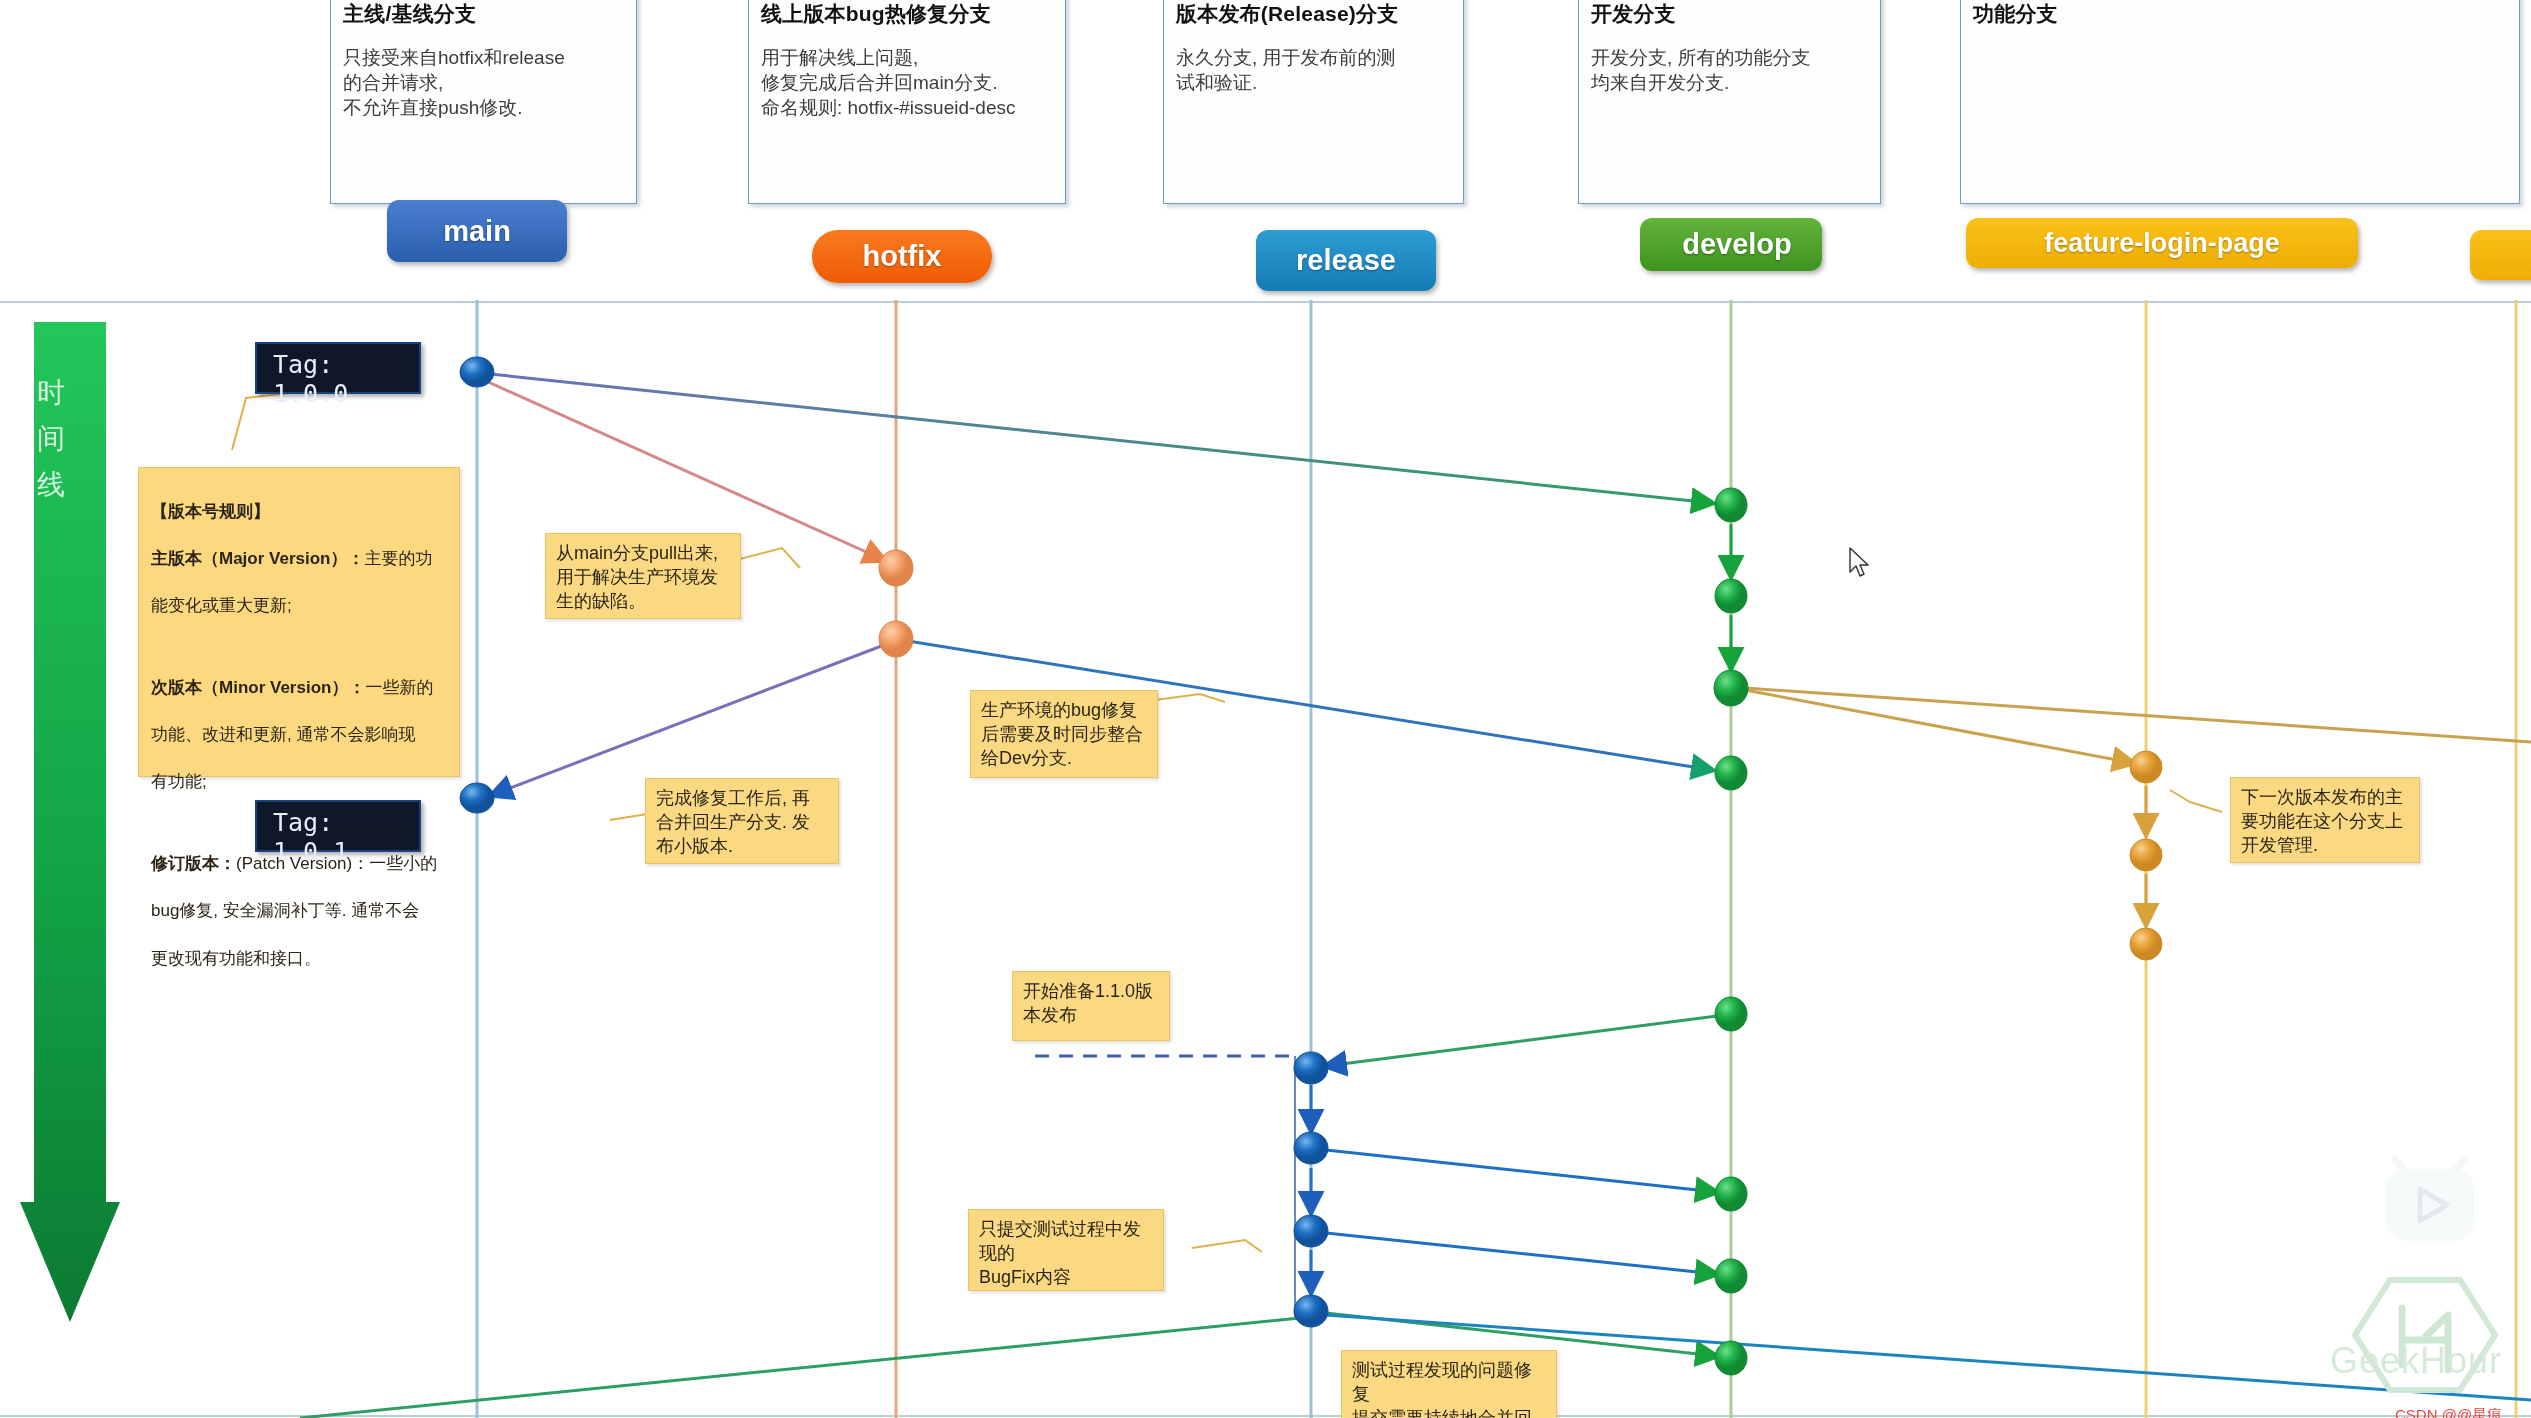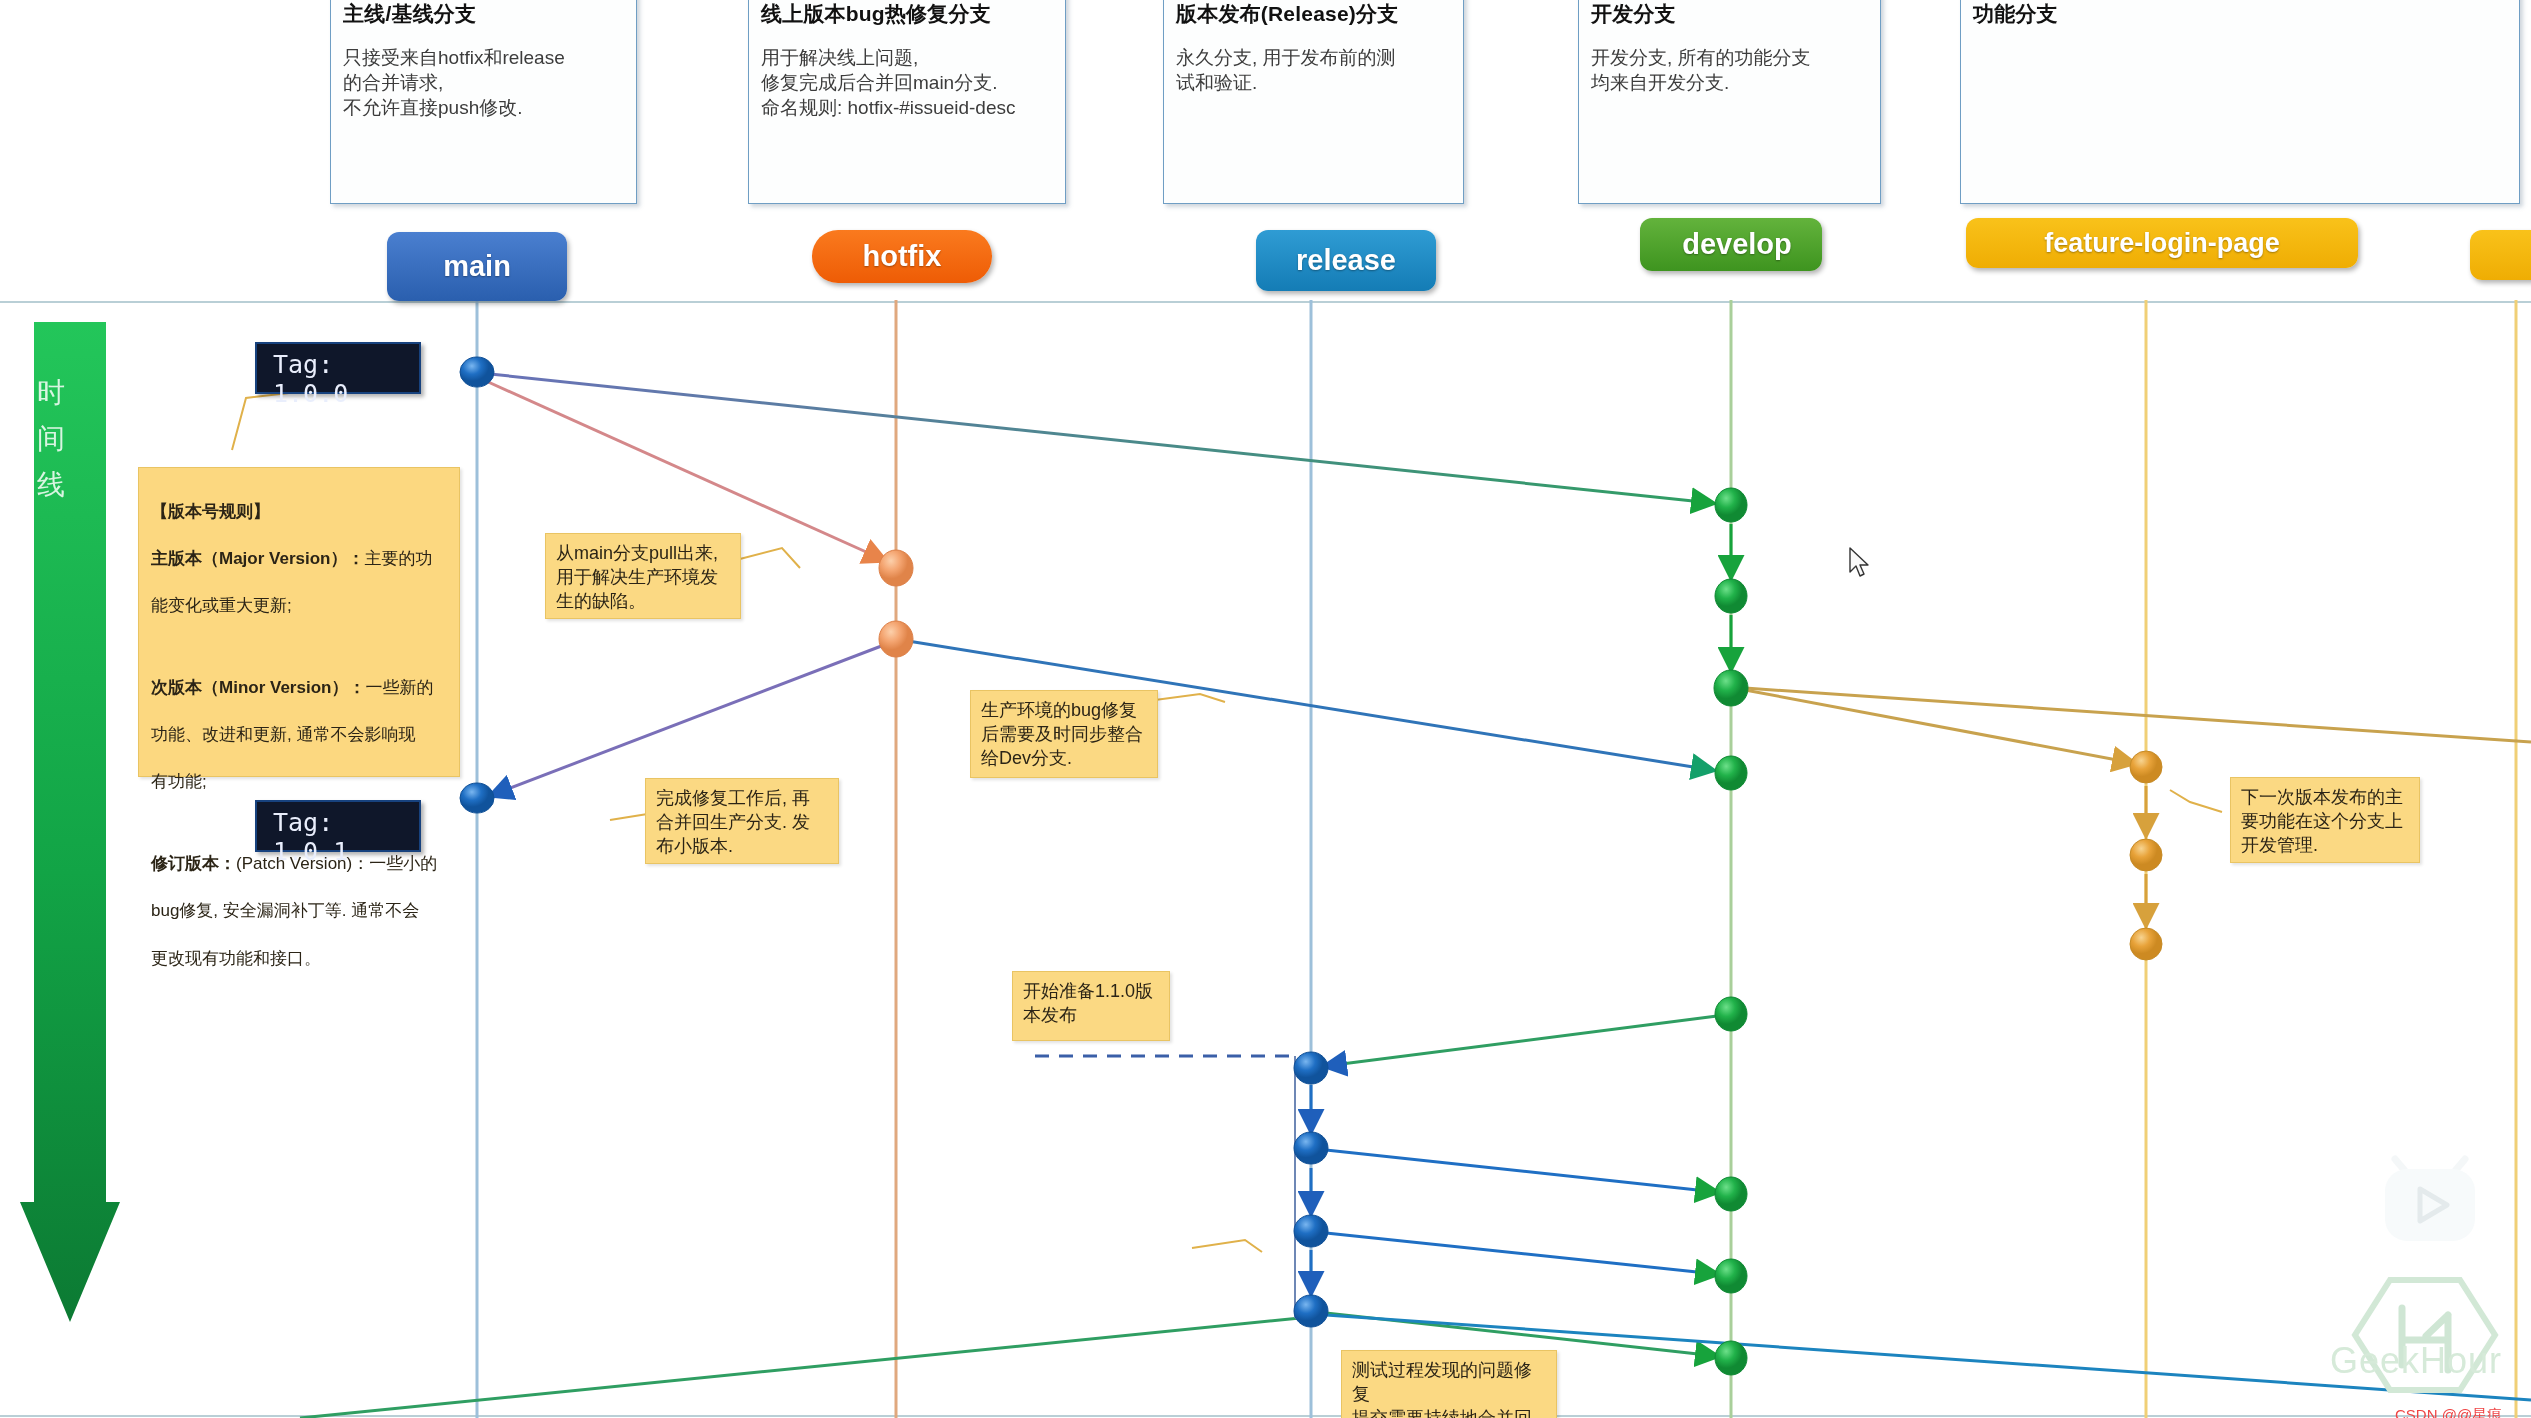--- a/index.html
+++ b/index.html
@@ -229,21 +229,21 @@
   <div class="desc-card" style="left:1578px;top:-8px;width:303px;height:212px;">
     <div class="desc-title">开发分支</div>
     <div class="desc-body">开发分支, 所有的功能分支
 均来自开发分支.</div>
   </div>
 
   <div class="desc-card" style="left:1960px;top:-8px;width:560px;height:212px;">
     <div class="desc-title">功能分支</div>
   </div>
 
-  <div class="pill" style="left:387px;top:232px;width:180px;height:69px;background:linear-gradient(#4a7fd0,#2a5fae);">
+  <div class="pill" style="left:387px;top:200px;width:180px;height:62px;background:linear-gradient(#4a7fd0,#2a5fae);">
     <span>main</span>
   </div>
 
   <div class="pill stack" style="left:812px;top:230px;width:180px;height:53px;background:linear-gradient(#fa7a1e,#ee5c05);border-radius:26px;">
     <span>hotfix</span>
   </div>
 
   <div class="pill stack" style="left:1227px;top:230px;width:180px;height:61px;background:linear-gradient(#2f9cd4,#147cb5);margin-left:29px;">
     <span>release</span>
   </div>
@@ -289,20 +289,22 @@
 后需要及时同步整合
 给Dev分支.</div>
 
   <div class="note sm" style="left:645px;top:778px;width:194px;height:86px;">完成修复工作后, 再
 合并回生产分支. 发
 布小版本.</div>
 
   <div class="note sm" style="left:1012px;top:971px;width:158px;height:70px;">开始准备1.1.0版
 本发布</div>
 
+  <div class="note sm" style="left:968px;top:1209px;width:196px;height:82px;">只提交测试过程中发现的
+BugFix内容</div>
 
   <div class="note sm" style="left:1341px;top:1350px;width:216px;height:86px;">测试过程发现的问题修复
 提交需要持续地合并回开
 发分支.</div>
 
   <div class="note sm" style="left:2230px;top:777px;width:190px;height:86px;">下一次版本发布的主
 要功能在这个分支上
 开发管理.</div>
 
   <svg id="timeline" viewBox="0 0 100 1000" xmlns="http://www.w3.org/2000/svg" preserveAspectRatio="none">

